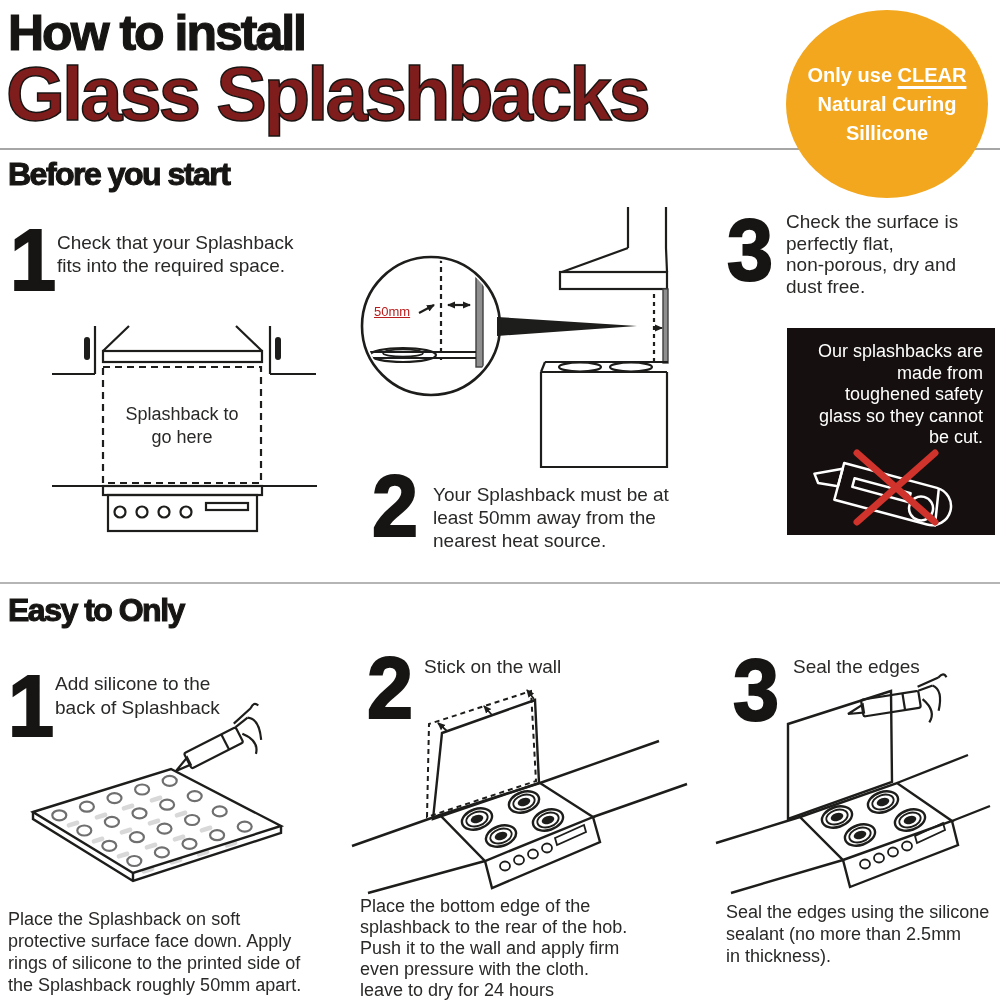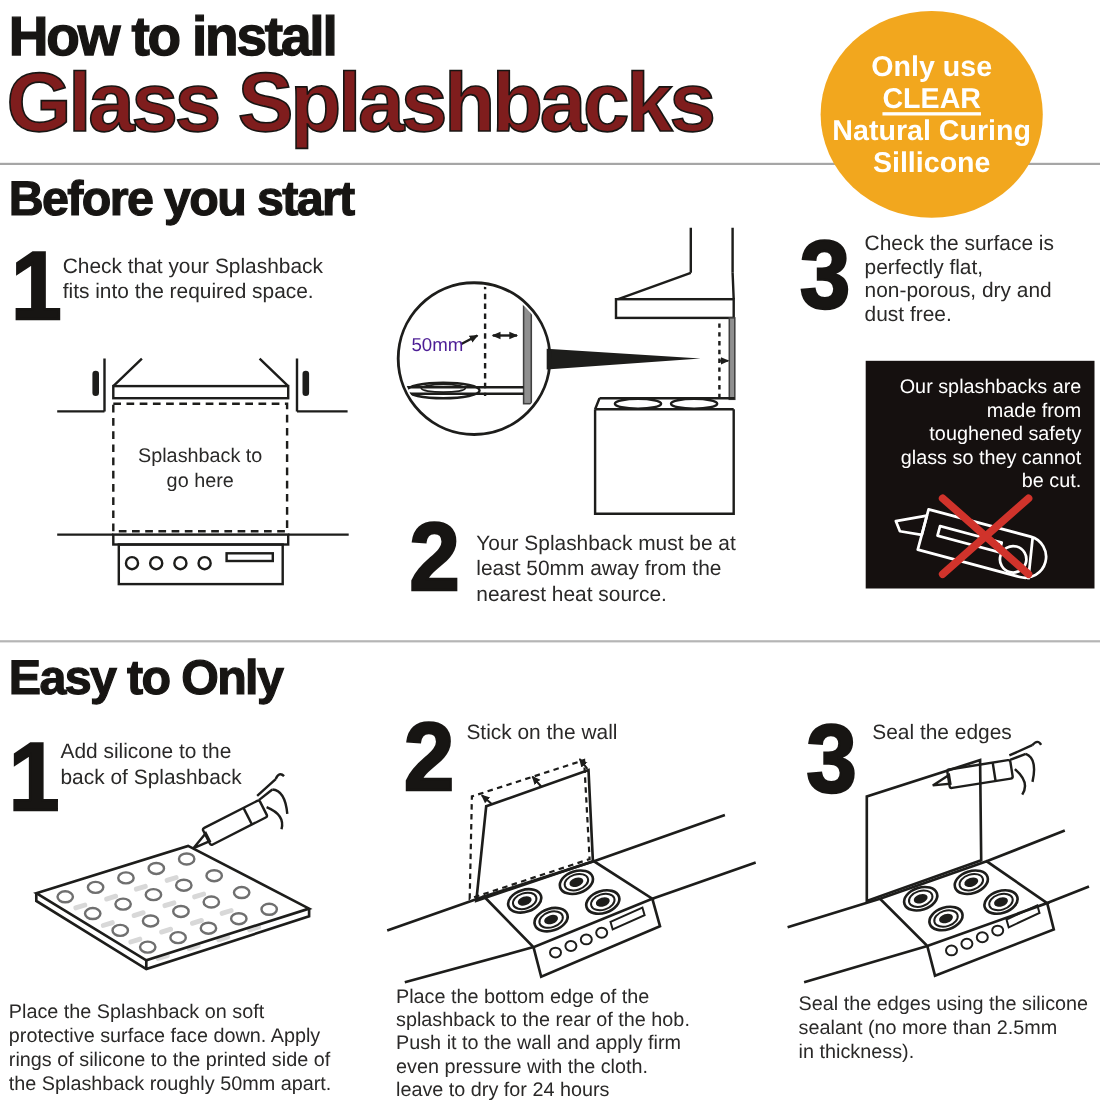--- a/index.html
+++ b/index.html
@@ -5,33 +5,33 @@
   html,body{margin:0;padding:0;}
   body{font-family:"Liberation Sans",sans-serif;background:#ffffff;}
   .page{position:relative;width:1000px;height:1000px;background:#fff;overflow:hidden;color:#1d1d1b;}
   .abs{position:absolute;}
   .pre{white-space:pre-line;}
   .title1{left:8px;top:4px;font-size:50px;font-weight:bold;letter-spacing:-2px;-webkit-text-stroke:1.2px #171513;color:#171513;}
   .title2{left:6px;top:50px;font-size:76px;font-weight:bold;letter-spacing:-3px;-webkit-text-stroke:1.5px #171513;color:#7f1d1d;}
   .divider{left:0;width:1000px;background:#a6a6a6;z-index:1;}
   .d1{top:148px;height:2px;}
   .d2{top:582px;height:2px;background:#b5b5b5;}
-  .badge{left:746px;top:10px;width:202px;height:188px;background:#F2A71E;border-radius:50%;z-index:2;
+  .badge{left:786px;top:10px;width:202px;height:188px;background:#F2A71E;border-radius:50%;z-index:2;
          display:flex;flex-direction:column;justify-content:center;align-items:center;
-         color:#fff;font-weight:bold;font-size:26px;line-height:29px;text-align:center;}
+         color:#fff;font-weight:bold;font-size:20px;line-height:29px;text-align:center;}
   .badge .u{text-decoration:underline;text-decoration-thickness:2.5px;text-underline-offset:4px;}
-  .sechead{font-size:44px;font-weight:bold;letter-spacing:-1.5px;-webkit-text-stroke:1.1px #171513;color:#171513;}
+  .sechead{font-size:32px;font-weight:bold;letter-spacing:-1.5px;-webkit-text-stroke:1.1px #171513;color:#171513;}
   .h-before{left:8px;top:156px;}
   .h-apply{left:8px;top:592px;}
   .num{font-size:88px;font-weight:bold;line-height:0.82;color:#171513;-webkit-text-stroke:2.2px #171513;transform:scaleX(.94);transform-origin:left top;}
   .steptext{font-size:19px;line-height:23px;color:#2a2928;}
   .caption{font-size:18px;line-height:22px;color:#2a2928;}
   .lbl{font-size:19px;line-height:24px;color:#2a2928;}
   .dlabel{left:103px;top:403px;width:158px;text-align:center;font-size:18px;line-height:23px;color:#2a2928;}
-  .measure{left:374px;top:304px;font-size:17px;color:#4c1d95;}
+  .measure{left:374px;top:304px;font-size:13px;color:#b91c1c;text-decoration:underline;}
   .warnbox{left:787px;top:328px;width:208px;height:207px;background:#15100F;color:#fff;}
   .warntext{position:absolute;top:13px;right:12px;left:10px;text-align:right;font-size:18px;line-height:21.5px;white-space:pre-line;}
   svg{display:block;}
   .diagram-layer{position:absolute;left:0;top:0;z-index:0;}
 </style>
 </head>
 <body>
 
 <div class="page">
 

